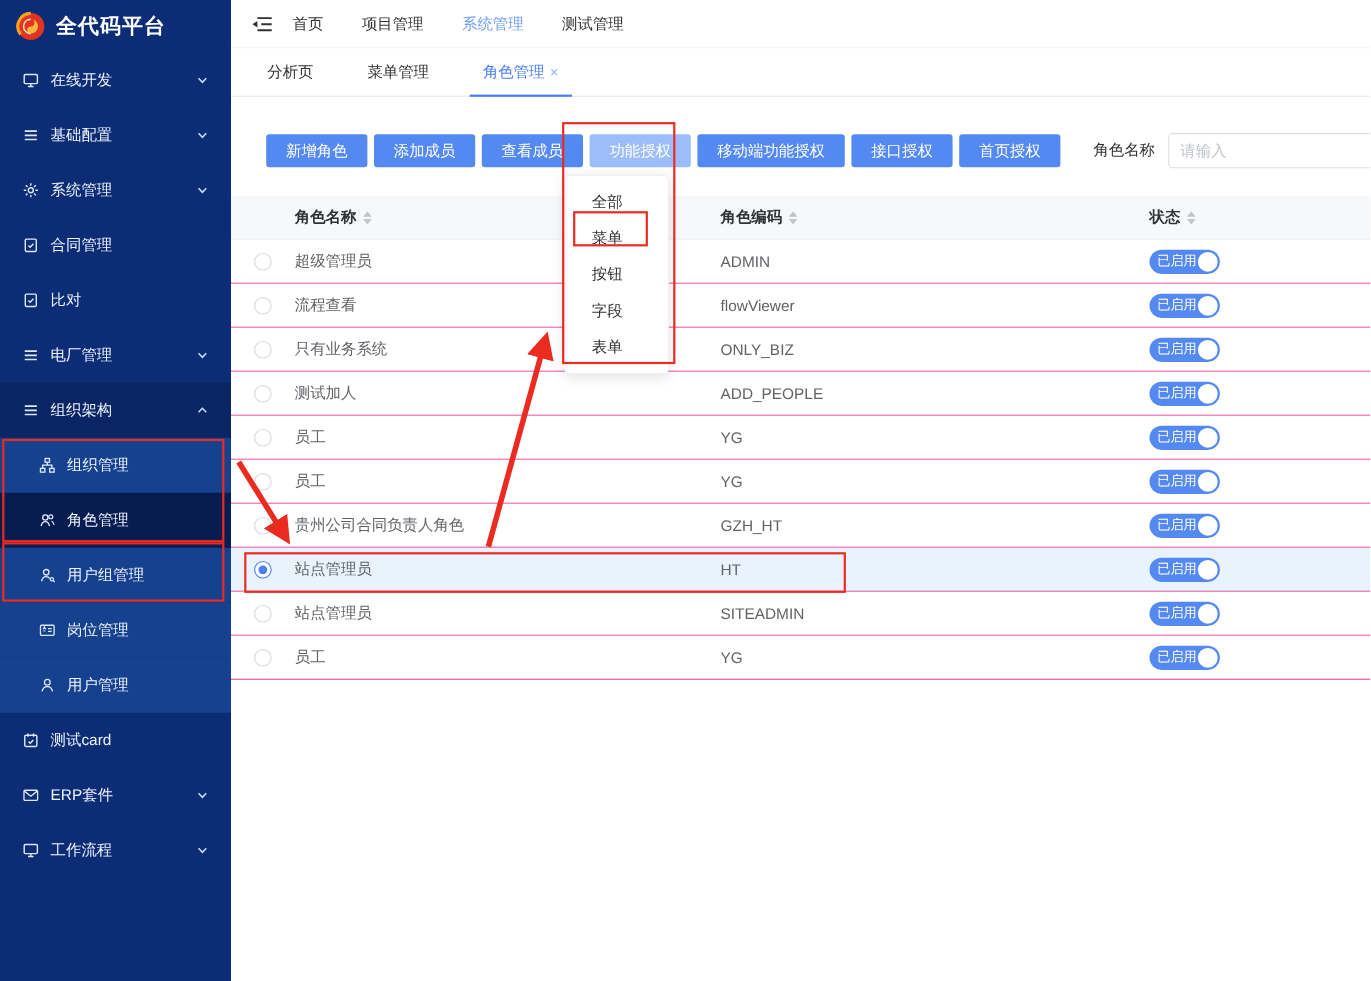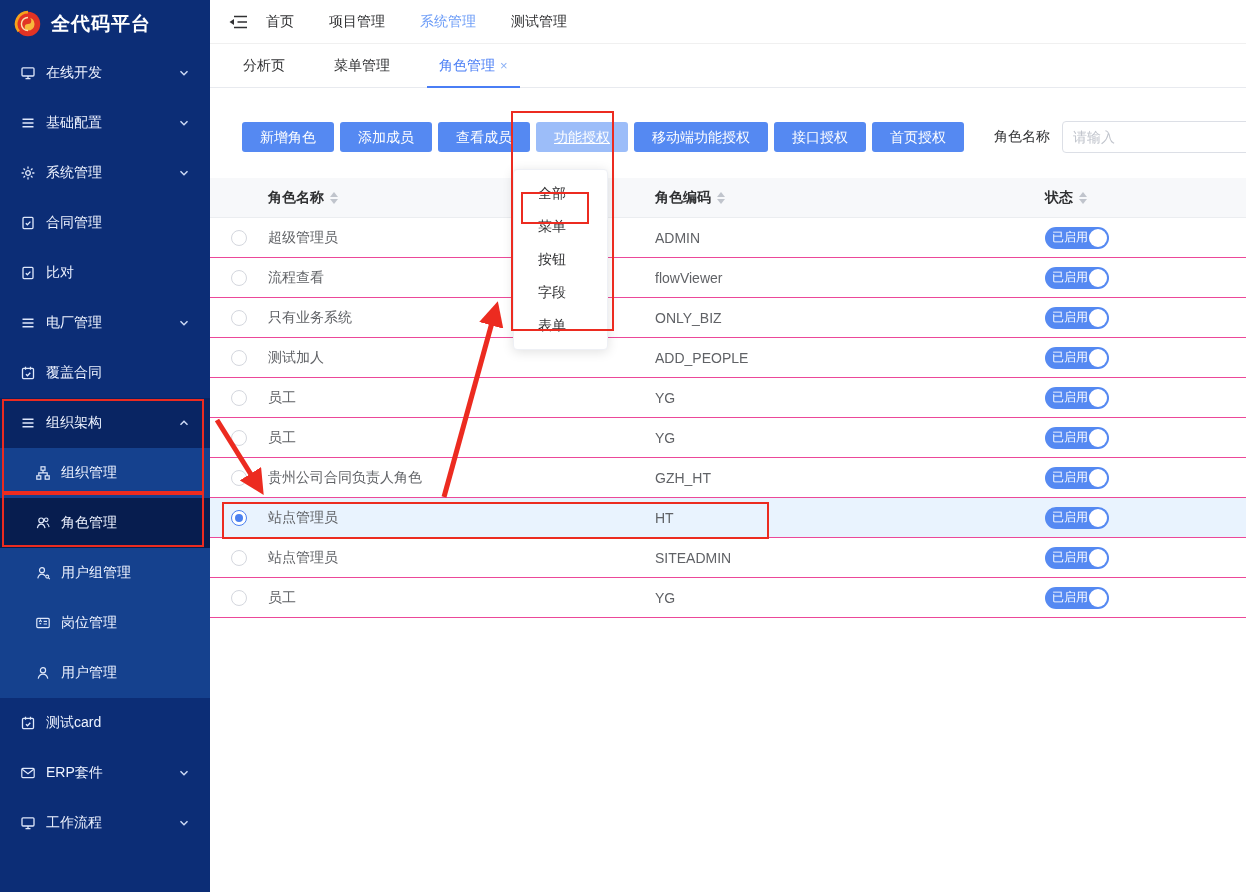--- a/index.html
+++ b/index.html
@@ -42,21 +42,21 @@
   .tabbar{height:44px;display:flex;align-items:center;gap:37px;padding-left:27px;border-bottom:1px solid #e8eaef;background:#fff;}
   .tab{font-size:14px;color:#303133;cursor:pointer;position:relative;height:44px;display:flex;align-items:center;padding:0 6px;white-space:nowrap;}
   .tab.active{color:var(--tab-active);}
   .tab.active::after{content:"";position:absolute;left:-6px;right:-6px;bottom:0;height:2px;background:var(--tab-active);}
   .tab .tab-close{font-size:13px;color:#8ab0f5;margin-left:5px;line-height:1;}
 
   
   .toolbar{display:flex;align-items:center;margin:34px 0 0 32px;height:30px;white-space:nowrap;overflow:visible;}
   .btn{height:30px;padding:0 18px;margin-right:6px;border:none;border-radius:3px;background:var(--accent);
        color:#fff;font-size:14px;cursor:pointer;font-family:inherit;line-height:30px;}
-  .btn.active{background:var(--accent-light);text-decoration:underline;}
+  .btn.active{background:var(--accent-light);}
   .filter{display:flex;align-items:center;margin-left:24px;}
   .filter-label{font-size:14px;color:#303133;margin-right:12px;}
   .filter input{width:190px;height:32px;border:1px solid #dcdfe6;border-radius:4px;padding:0 10px;font-size:14px;color:#333;font-family:inherit;outline:none;}
   .filter input::placeholder{color:#c0c4cc;}
 
   
   .table{margin-top:26px;}
   .thead,.trow{display:grid;grid-template-columns:58px 387px 390px 1fr;align-items:center;height:40px;}
   .thead{background:#f7f8fa;border-bottom:1px solid #ebedf0;}
   .th{font-size:14px;font-weight:bold;color:#303133;display:flex;align-items:center;}
@@ -69,21 +69,21 @@
   .cell-radio{display:flex;justify-content:center;}
   .radio{width:16px;height:16px;border:1px solid #d4d7de;border-radius:50%;background:#fff;position:relative;cursor:pointer;}
   .radio.checked{border:1.5px solid #4b80f0;}
   .radio.checked::after{content:"";position:absolute;left:50%;top:50%;width:8px;height:8px;margin:-4px 0 0 -4px;border-radius:50%;background:#4b80f0;}
   .cell{font-size:14px;color:#606266;}
   .toggle{width:64px;height:22px;border-radius:11px;background:var(--accent);position:relative;display:flex;align-items:center;cursor:pointer;}
   .toggle .t-label{font-size:12px;color:#fff;font-style:normal;margin-left:7px;text-align:right;}
   .toggle .t-knob{position:absolute;right:2px;top:2px;width:18px;height:18px;border-radius:50%;background:#fff;}
 
   
-  .dropdown{position:absolute;left:513px;top:169px;width:95px;background:#fff;border:1px solid #eef0f5;border-radius:4px;
+  .dropdown{position:absolute;left:513px;top:159px;width:95px;background:#fff;border:1px solid #eef0f5;border-radius:4px;
     box-shadow:0 2px 12px rgba(0,0,0,.12);padding:7px 0;z-index:20;}
   .dd-item{height:33px;line-height:33px;padding-left:24px;font-size:14px;color:#303133;cursor:pointer;}
 
   
   .anno{position:absolute;border:2px solid var(--anno);z-index:50;pointer-events:none;}
   .anno-arrows{position:absolute;left:0;top:0;width:1246px;height:892px;z-index:55;pointer-events:none;}
 </style>
 </head>
 <body>
 
@@ -166,29 +166,20 @@
             <svg viewBox="0 0 16 16">
               <path d="M2.5 4.2h11M2.5 8h11M2.5 11.8h11" stroke="currentColor" stroke-width="1.5" fill="none"></path>
             </svg>
           </span>
           <span class="s-label">电厂管理</span>
           <span class="chev down">
             <svg viewBox="0 0 12 12">
               <path d="M2.5 4.2L6 7.8l3.5-3.6" fill="none" stroke="currentColor" stroke-width="1.4"></path>
             </svg>
           </span>
-        </div>
-        <div class="side-item">
-          <span class="s-icon">
-            <svg viewBox="0 0 16 16">
-              <rect x="2.5" y="3.4" width="11" height="10.2" rx="1" fill="none" stroke="currentColor" stroke-width="1.3"></rect>
-              <path d="M5.5 1.8v3M10.5 1.8v3M6 9.2l1.5 1.5 2.8-3" stroke="currentColor" stroke-width="1.3" fill="none"></path>
-            </svg>
-          </span>
-          <span class="s-label">覆盖合同</span>
         </div>
         <div class="side-item open">
           <span class="s-icon">
             <svg viewBox="0 0 16 16">
               <path d="M2.5 4.2h11M2.5 8h11M2.5 11.8h11" stroke="currentColor" stroke-width="1.5" fill="none"></path>
             </svg>
           </span>
           <span class="s-label">组织架构</span>
           <span class="chev up">
             <svg viewBox="0 0 12 12">

